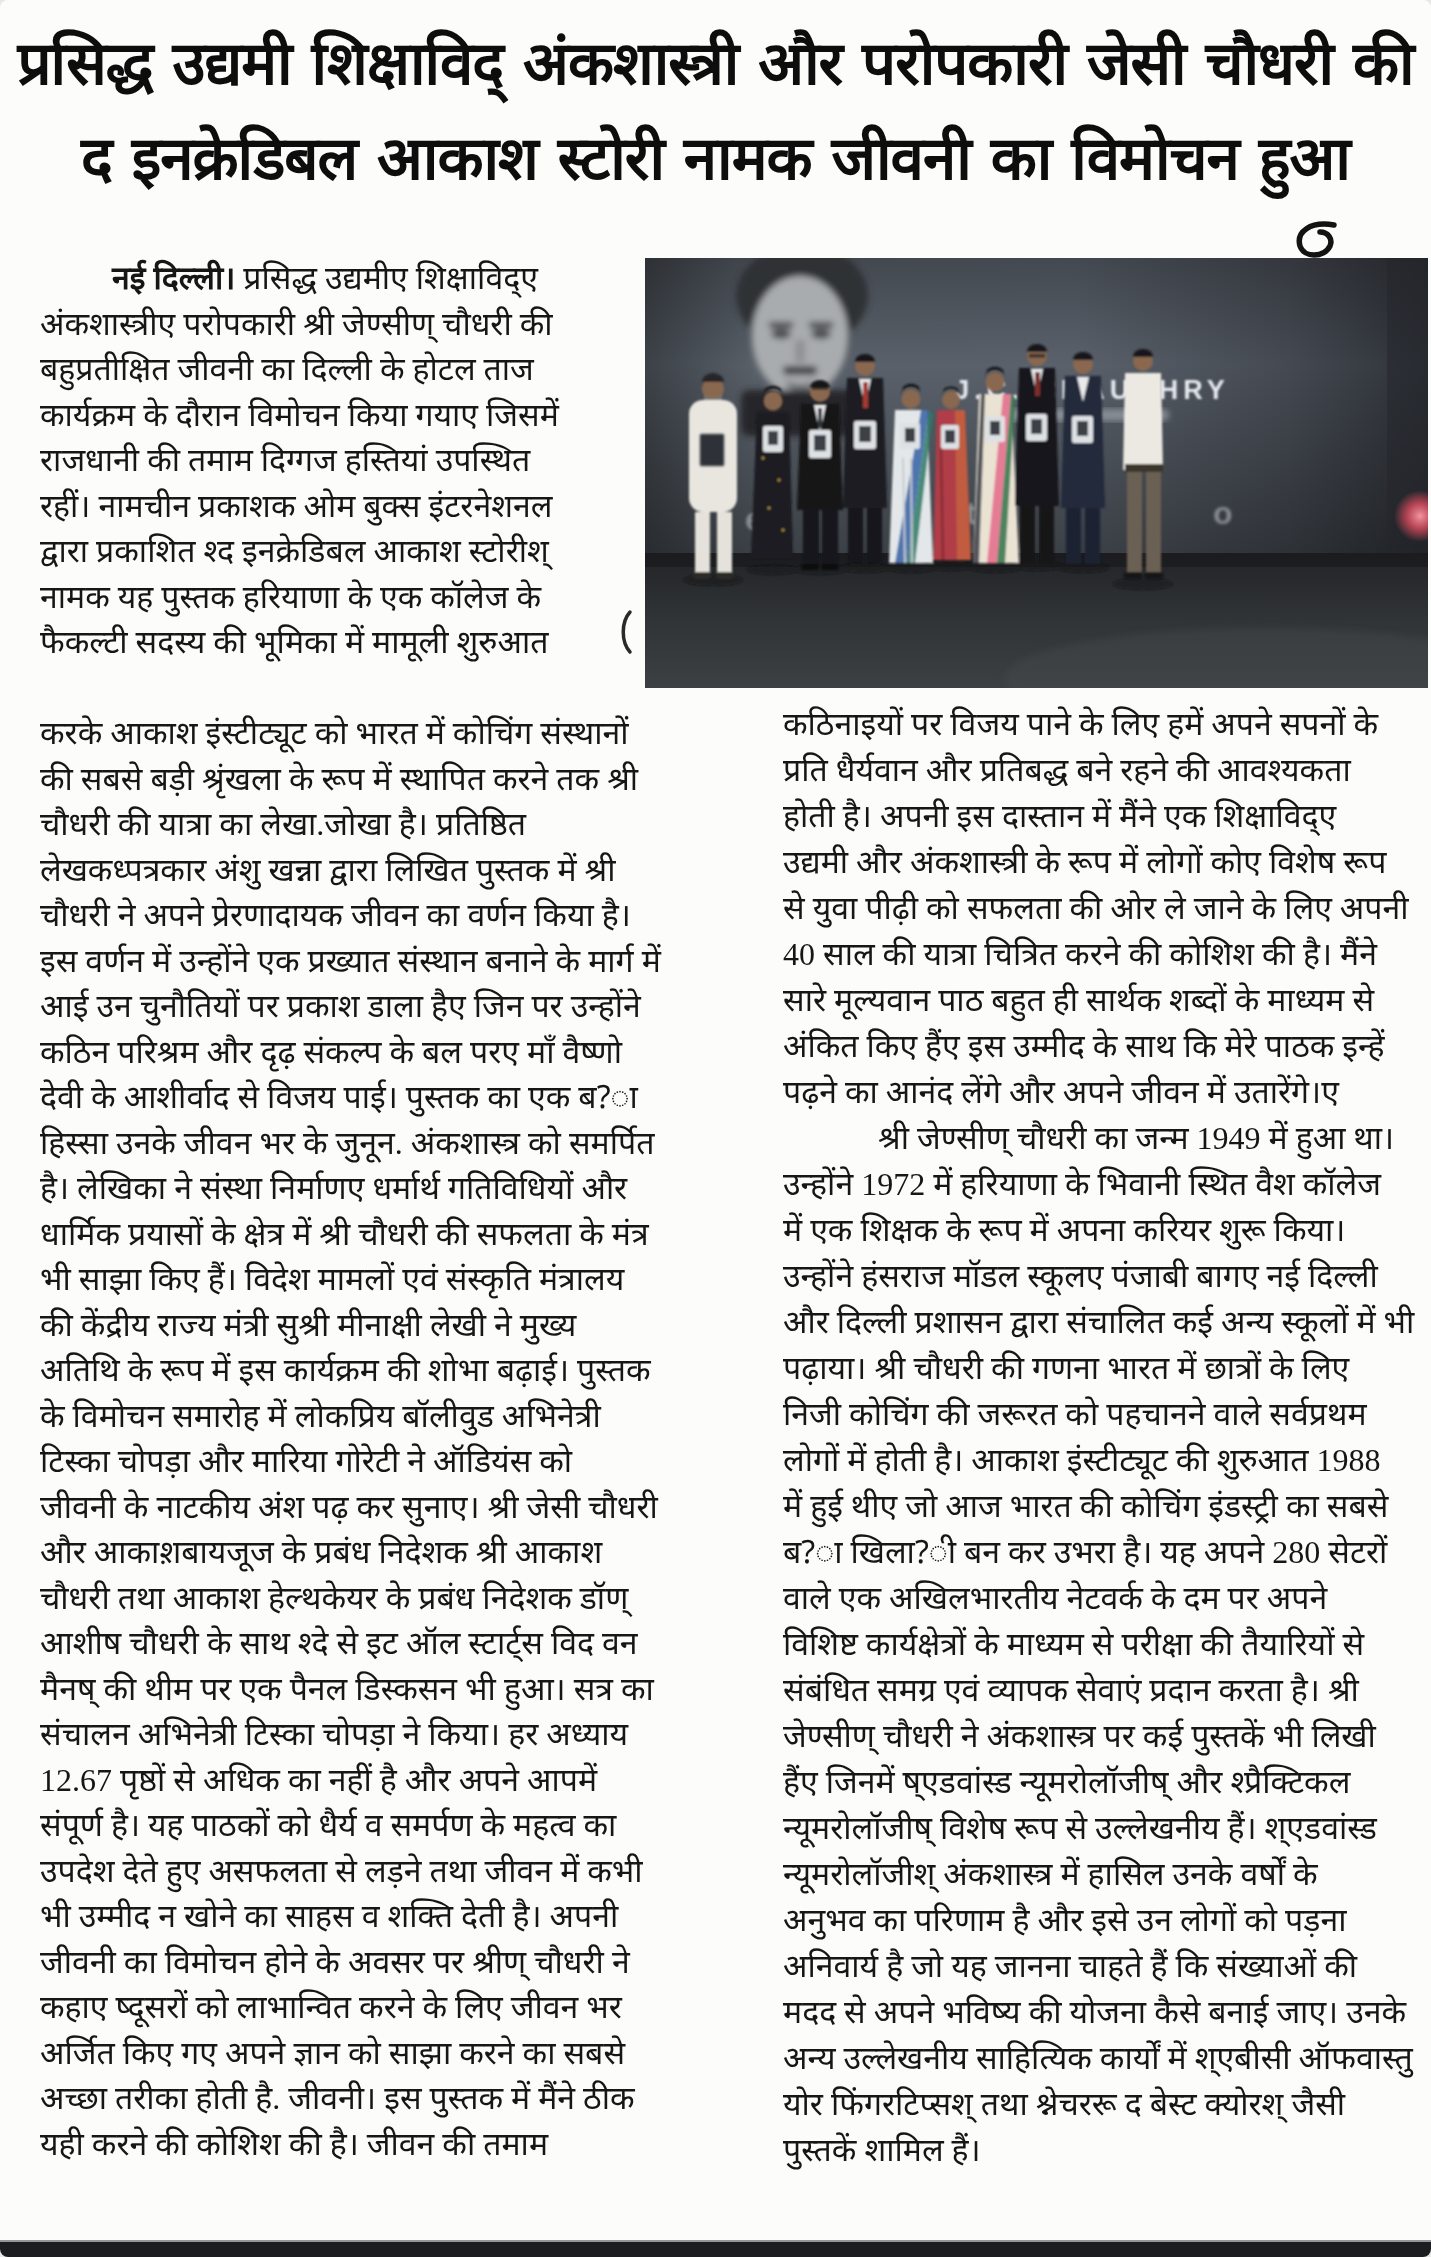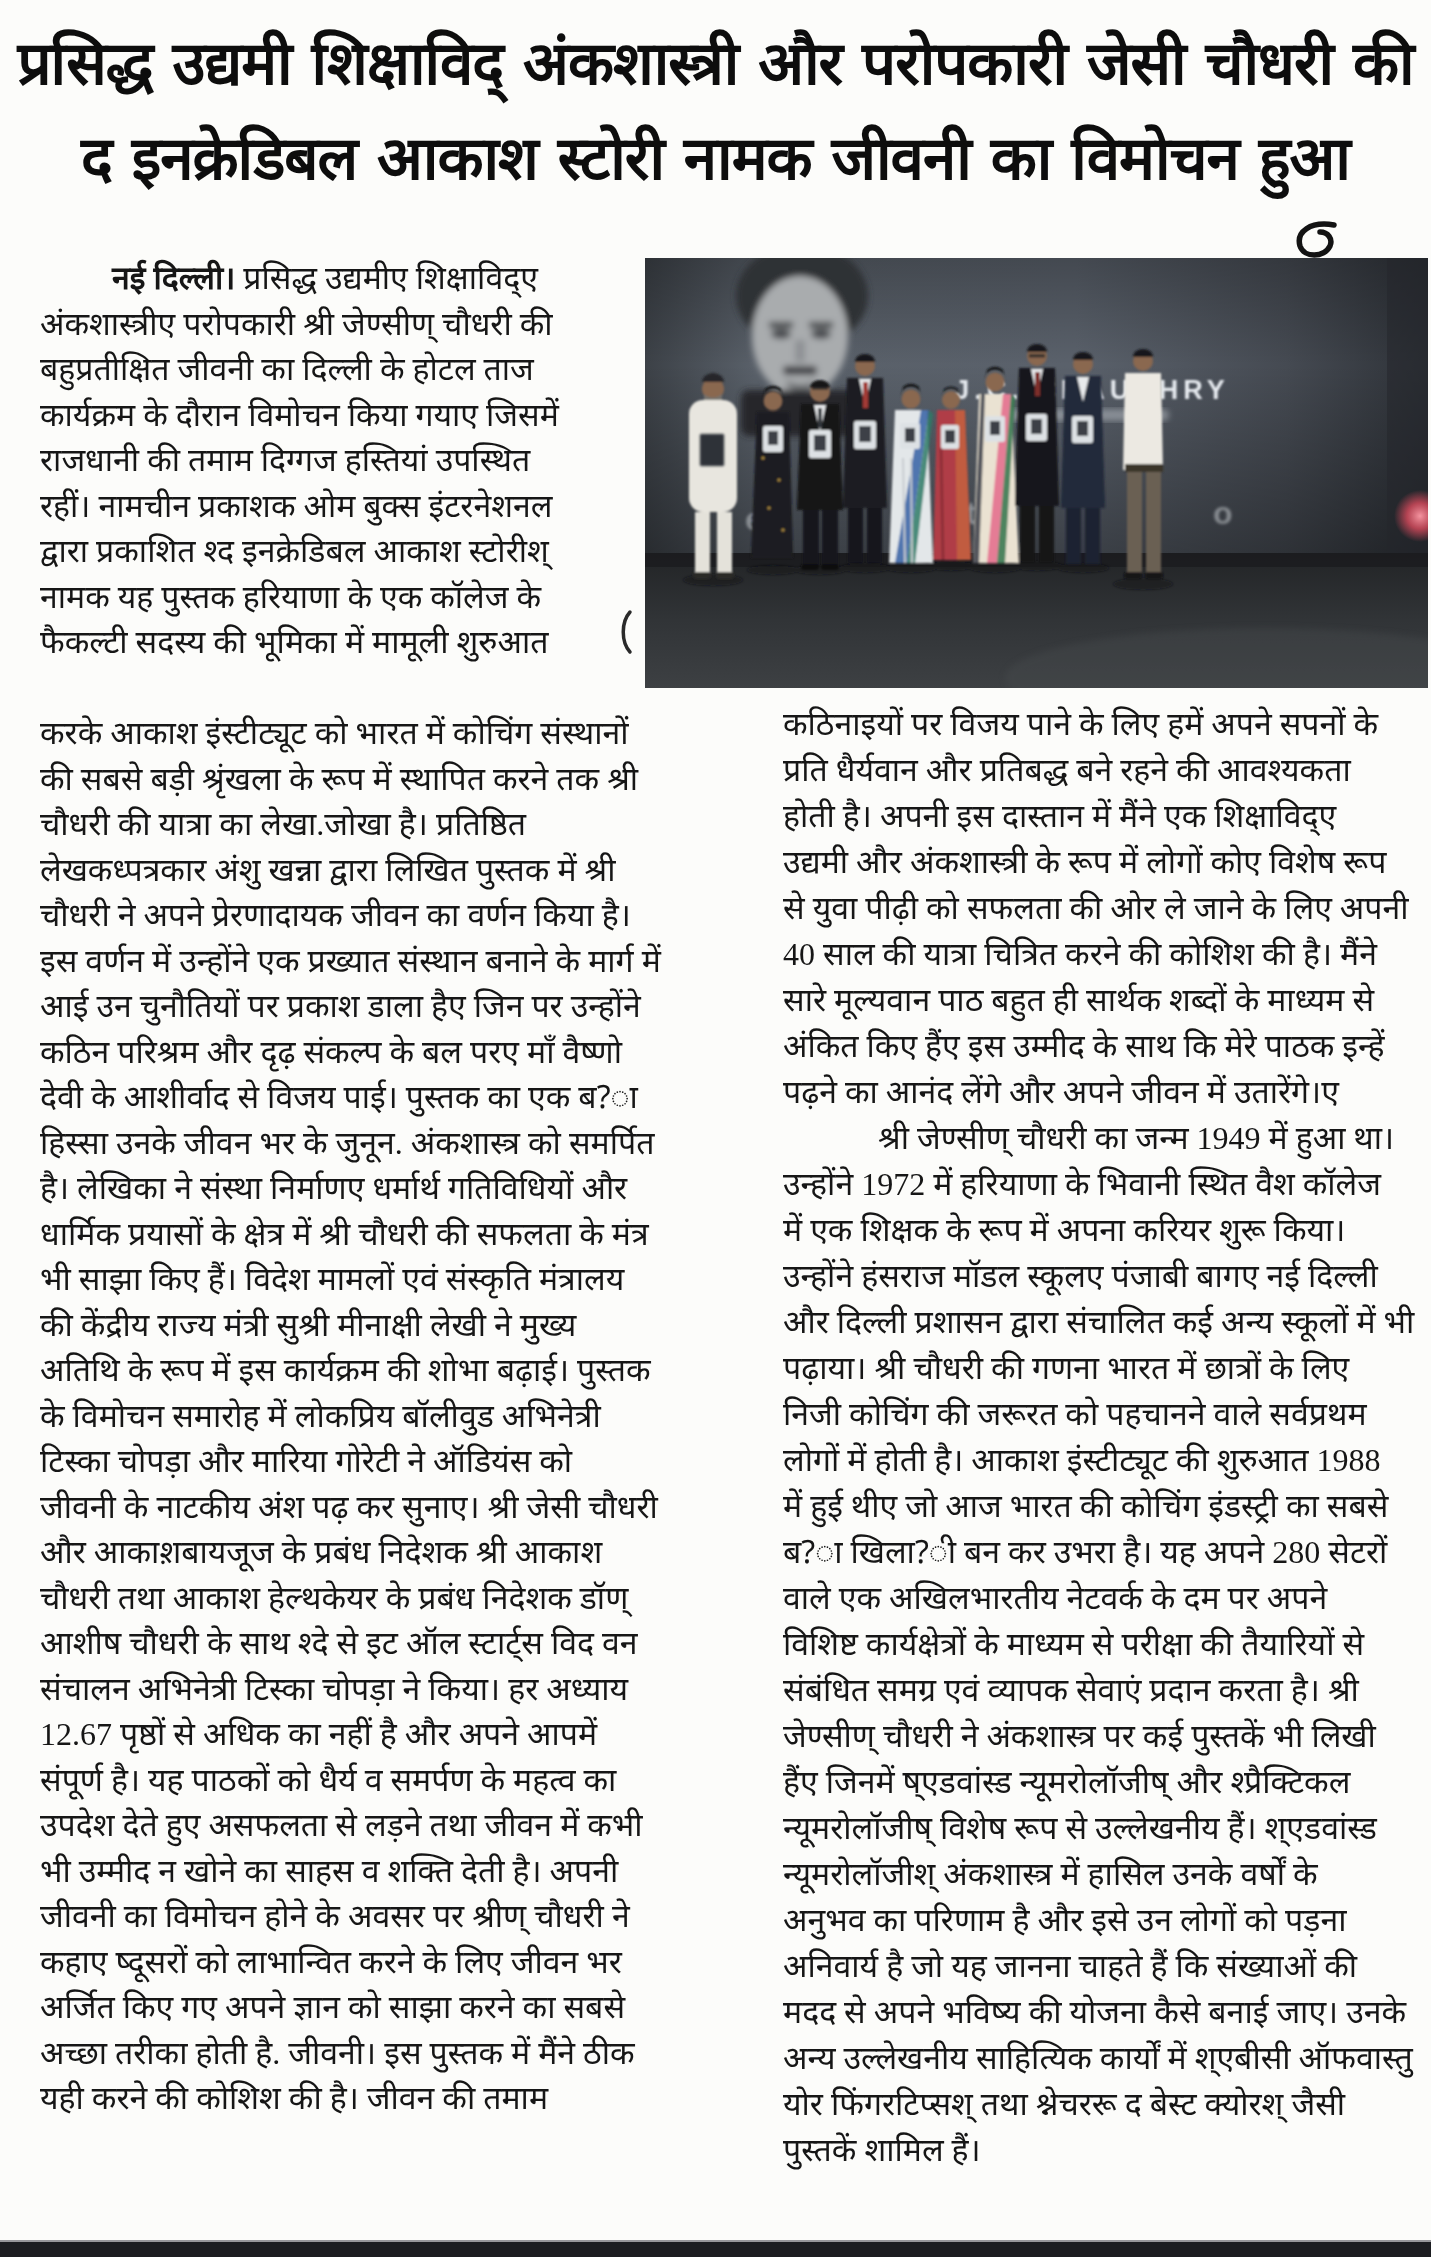--- a/index.html
+++ b/index.html
@@ -3,20 +3,21 @@
 <meta charset="utf-8">
 <style>
   html,body{margin:0;padding:0;background:#e8e8e8;}
   .page{
     position:relative;
     width:1431px;height:2257px;
     background:#fcfcfa;
     overflow:hidden;
     font-family:"Liberation Serif","DejaVu Serif",serif;
     color:#151515;
+    border-radius:8px;
   }
   
   .headline{
     position:absolute;left:0;top:16px;width:100%;
     text-align:center;
     font-family:"DejaVu Sans","Liberation Sans",sans-serif;
     font-weight:800;
     font-size:60px;
     line-height:95px;
     letter-spacing:-1px;
@@ -301,20 +302,21 @@
         <div class="jline">धार्मिक प्रयासों के क्षेत्र में श्री चौधरी की सफलता के मंत्र</div>
         <div class="jline">भी साझा किए हैं। विदेश मामलों एवं संस्कृति मंत्रालय</div>
         <div class="jline">की केंद्रीय राज्य मंत्री सुश्री मीनाक्षी लेखी ने मुख्य</div>
         <div class="jline">अतिथि के रूप में इस कार्यक्रम की शोभा बढ़ाई। पुस्तक</div>
         <div class="jline">के विमोचन समारोह में लोकप्रिय बॉलीवुड अभिनेत्री</div>
         <div class="jline">टिस्का चोपड़ा और मारिया गोरेटी ने ऑडियंस को</div>
         <div class="jline">जीवनी के नाटकीय अंश पढ़ कर सुनाए। श्री जेसी चौधरी</div>
         <div class="jline">और आकाश़बायजूज के प्रबंध निदेशक श्री आकाश</div>
         <div class="jline">चौधरी तथा आकाश हेल्थकेयर के प्रबंध निदेशक डॉण्</div>
         <div class="jline">आशीष चौधरी के साथ श्दे से इट ऑल स्टार्ट्स विद वन</div>
+        <div class="jline">मैनष् की थीम पर एक पैनल डिस्कसन भी हुआ। सत्र का</div>
         <div class="jline">संचालन अभिनेत्री टिस्का चोपड़ा ने किया। हर अध्याय</div>
         <div class="jline">12.67 पृष्ठों से अधिक का नहीं है और अपने आपमें</div>
         <div class="jline">संपूर्ण है। यह पाठकों को धैर्य व समर्पण के महत्व का</div>
         <div class="jline">उपदेश देते हुए असफलता से लड़ने तथा जीवन में कभी</div>
         <div class="jline">भी उम्मीद न खोने का साहस व शक्ति देती है। अपनी</div>
         <div class="jline">जीवनी का विमोचन होने के अवसर पर श्रीण् चौधरी ने</div>
         <div class="jline">कहाए ष्दूसरों को लाभान्वित करने के लिए जीवन भर</div>
         <div class="jline">अर्जित किए गए अपने ज्ञान को साझा करने का सबसे</div>
         <div class="jline">अच्छा तरीका होती है. जीवनी। इस पुस्तक में मैंने ठीक</div>
         <div class="jline">यही करने की कोशिश की है। जीवन की तमाम</div>

